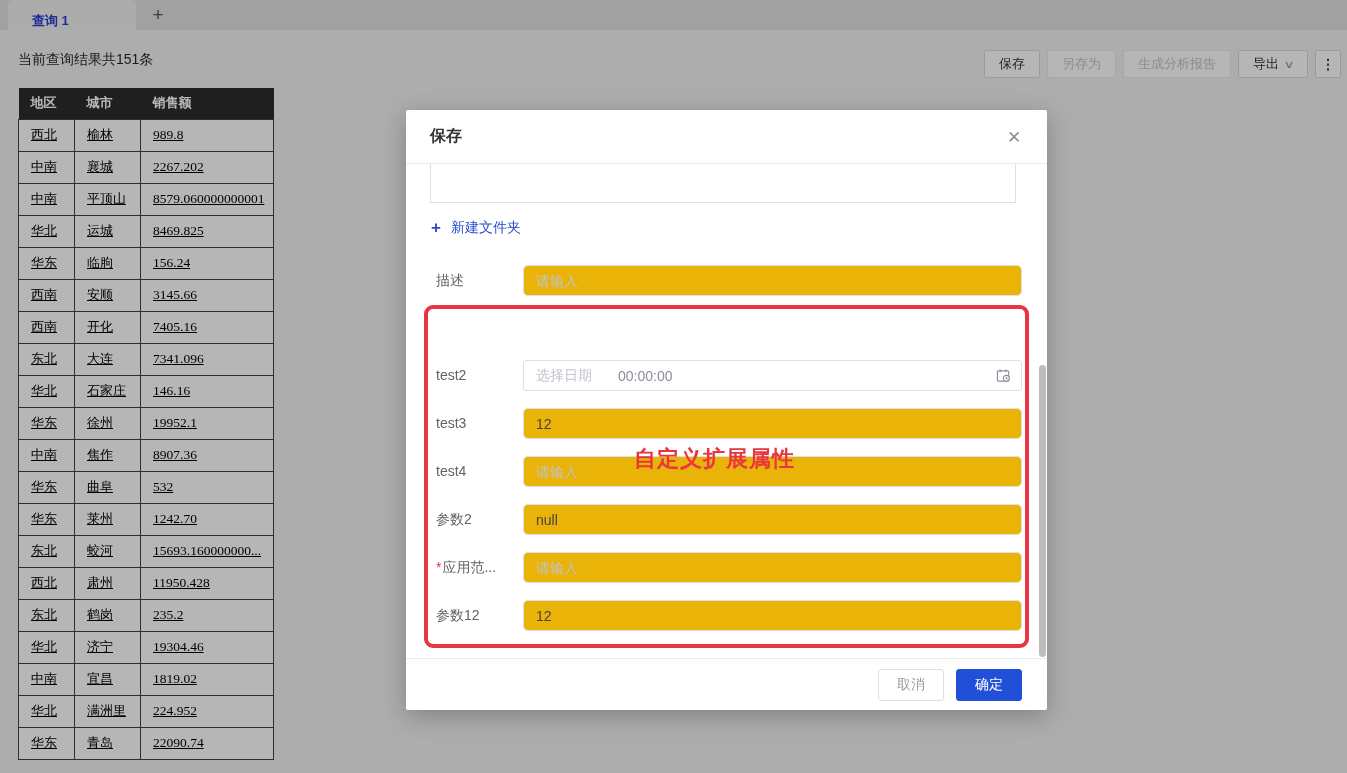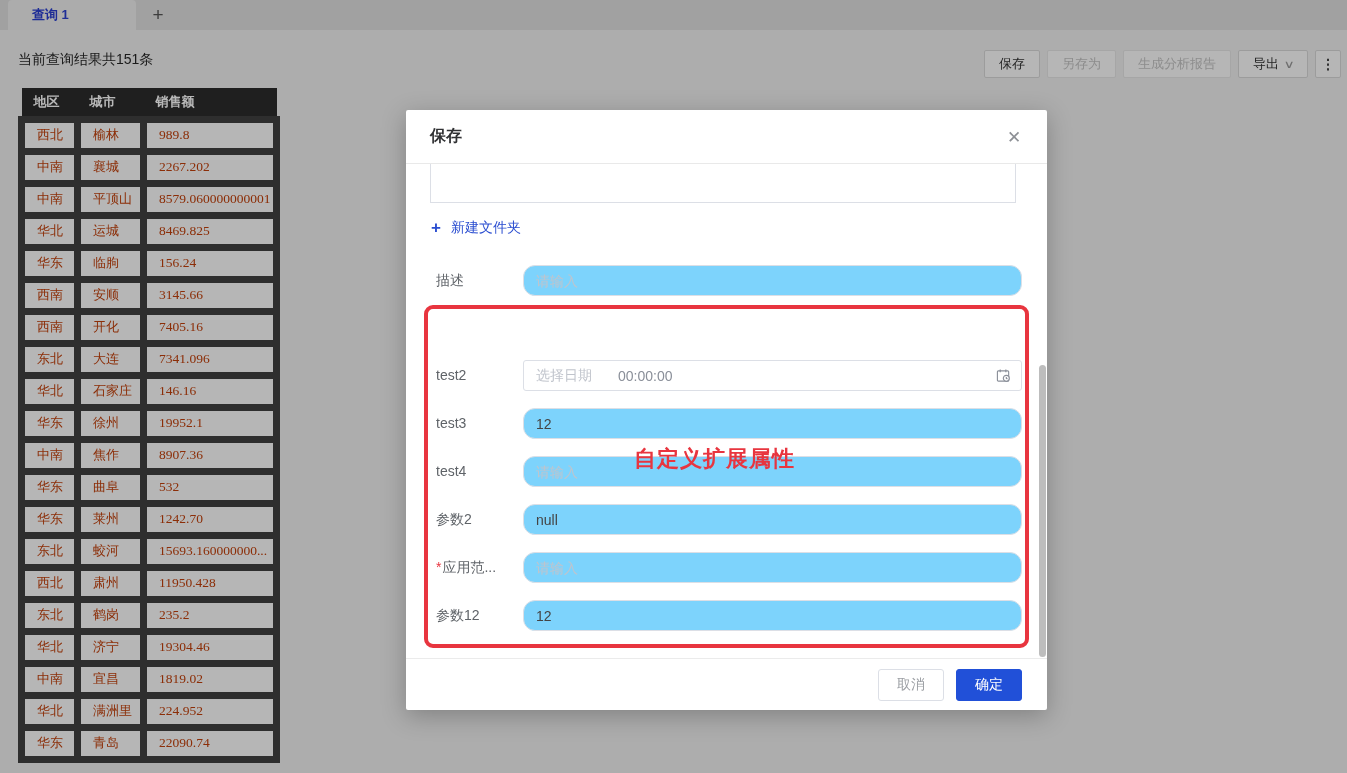--- a/index.html
+++ b/index.html
@@ -3,41 +3,41 @@
 <meta charset="utf-8">
 <style>
   * { margin:0; padding:0; box-sizing:border-box; }
   html,body { width:1347px; height:773px; overflow:hidden;
     font-family:"Liberation Sans","DejaVu Sans",sans-serif; background:#f0f0f0; }
   .stage { position:relative; width:1347px; height:773px; background:#f0f0f0; }
 
   
   .tabbar { position:absolute; left:0; top:0; width:100%; height:30px; background:#dfdfdf;
     display:flex; align-items:stretch; }
-  .tab-active { width:128px; margin-left:8px; background:#efefef; display:flex; align-items:center;
+  .tab-active { width:128px; margin-left:8px; background:#efefef; display:flex; align-items:flex-end;
     padding-left:24px; font-size:13px; font-weight:700; color:#2a3fd0; border-radius:4px 4px 0 0; }
   .tab-add { width:44px; display:flex; align-items:center; justify-content:center;
     font-size:19px; color:#555; cursor:pointer; }
 
   
   .result-line { position:absolute; left:18px; top:51px; font-size:14px; color:#262626; }
   .toolbar { position:absolute; top:50px; right:6px; display:flex; gap:7px; align-items:center; }
   .tbtn { height:28px; padding:0 14px; background:#fdfdfd; border:1px solid #d9d9d9; border-radius:2px;
     font-size:13px; color:#333; display:flex; align-items:center; gap:6px; cursor:pointer; }
   .tbtn.disabled { color:#c3c3c3; border-color:#e6e6e6; cursor:default; }
   .caret { font-size:11px; color:#999; transform:scaleX(1.4); display:inline-block; }
   .kebab { width:26px; height:28px; padding:0; justify-content:center; font-weight:700; color:#444;
     font-size:14px; letter-spacing:0; }
 
   
   .data-table { position:absolute; left:18px; top:88px; border-collapse:collapse; font-size:13px; }
   .data-table th { background:#2b2b2b; color:#fff; font-weight:700; text-align:left;
     height:31px; padding:0 0 0 12px; }
-  .data-table td { background:#fcfcfc; border:7px solid #404040; height:32px; padding:0 0 0 12px;
-    color:#c2410c; white-space:nowrap; overflow:hidden; text-overflow:ellipsis; }
+  .data-table td { background:#fcfcfc; border:1px solid #404040; height:32px; padding:0 0 0 12px;
+    color:#000000; white-space:nowrap; overflow:hidden; text-overflow:ellipsis;text-decoration:underline; }
   .col-region { width:56px; } .col-city { width:66px; } .col-sales { width:133px; max-width:133px; }
   td.num { font-family:"Liberation Serif","DejaVu Serif",serif; font-size:13.5px; }
 
   
   .overlay { position:absolute; inset:0; background:rgba(0,0,0,0.28); z-index:50; }
   .modal { position:absolute; left:406px; top:110px; width:641px; height:600px; background:#fff;
     border-radius:2px; z-index:100; box-shadow:0 6px 24px rgba(0,0,0,0.25); }
   .modal-header { position:absolute; left:0; top:0; right:0; height:54px; border-bottom:1px solid #e9e9e9;
     display:flex; align-items:center; padding:0 24px; }
   .modal-title { font-size:16px; color:#303133; font-weight:600; }
@@ -47,22 +47,22 @@
   .cut-box { position:absolute; left:24px; top:54px; width:586px; height:39px; background:#fff;
     border:1px solid #dcdfe6; border-top:none; }
   .new-folder { position:absolute; left:25px; top:108px; display:flex; align-items:center; gap:10px;
     color:#2a4dd0; font-size:14px; cursor:pointer; }
   .new-folder .plus { font-size:17px; font-weight:600; }
 
   .frow { position:absolute; left:30px; width:586px; height:31px; display:flex; align-items:center; }
   .flabel { width:87px; font-size:14px; color:#5f6368; line-height:31px; white-space:nowrap;
     overflow:hidden; text-overflow:ellipsis; flex:none; }
   .req { color:#e8353f; margin-right:1px; }
-  .finput { flex:none; width:499px; height:31px; border:1px solid #dcdfe6; border-radius:12px;
-    padding:0 12px; font-size:14px; color:#444; background:#7dd3fc; outline:none;
+  .finput { flex:none; width:499px; height:31px; border:1px solid #dcdfe6; border-radius:5px;
+    padding:0 12px; font-size:14px; color:#444; background:#eab308; outline:none;
     font-family:"Liberation Sans","DejaVu Sans",sans-serif; }
   .finput::placeholder { color:#c0c4cc; opacity:1; }
   .fake-input { flex:none; width:499px; height:31px; border:1px solid #dcdfe6; border-radius:3px;
     padding:0 10px 0 12px; display:flex; align-items:center; gap:26px; background:#fff; }
   .ph-text { color:#c0c4cc; font-size:14px; }
   .time-text { color:#8a8f99; font-size:14px; }
   .cal-icon { margin-left:auto; display:flex; }
 
   .anno-rect { position:absolute; left:18px; top:195px; width:605px; height:343px;
     border:4px solid #e8353f; border-radius:9px; pointer-events:none; }

